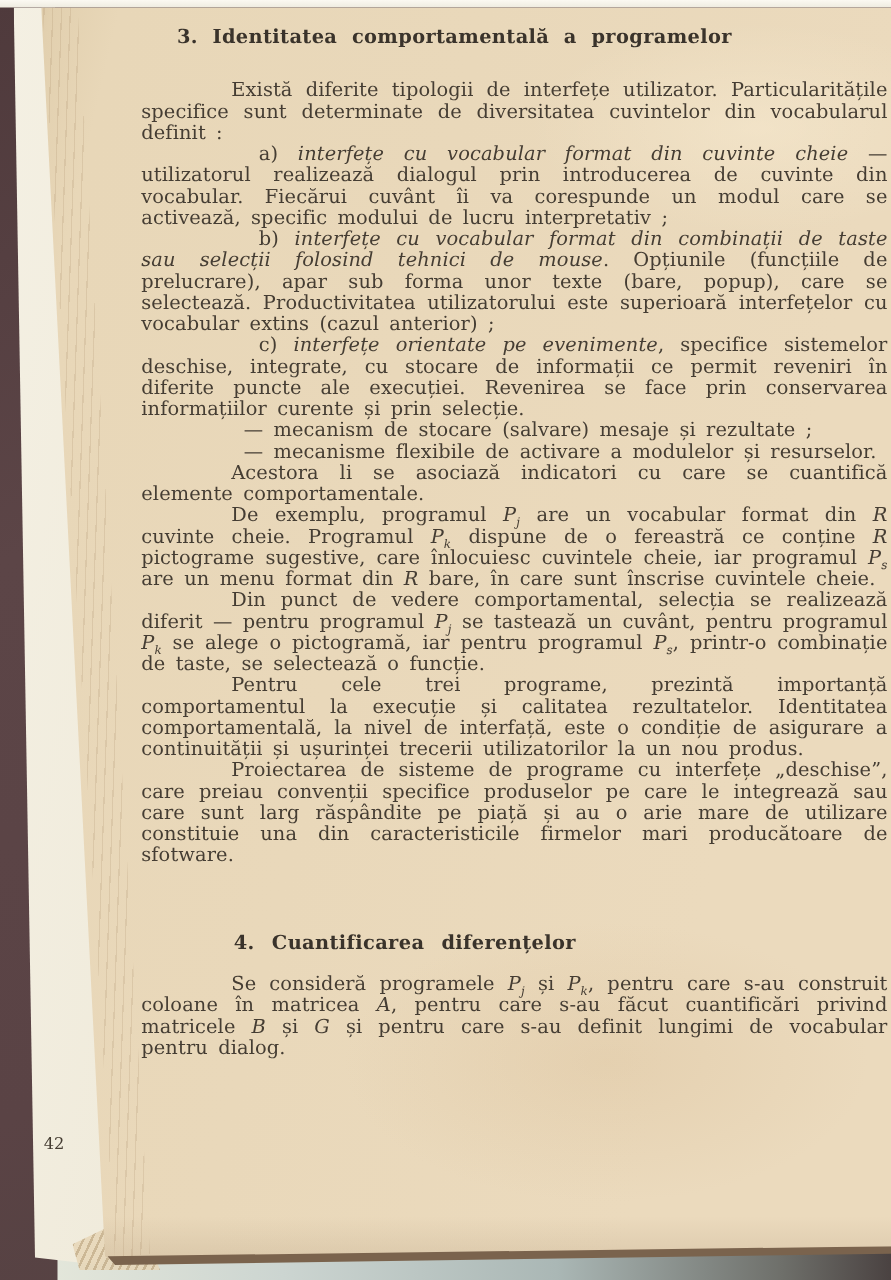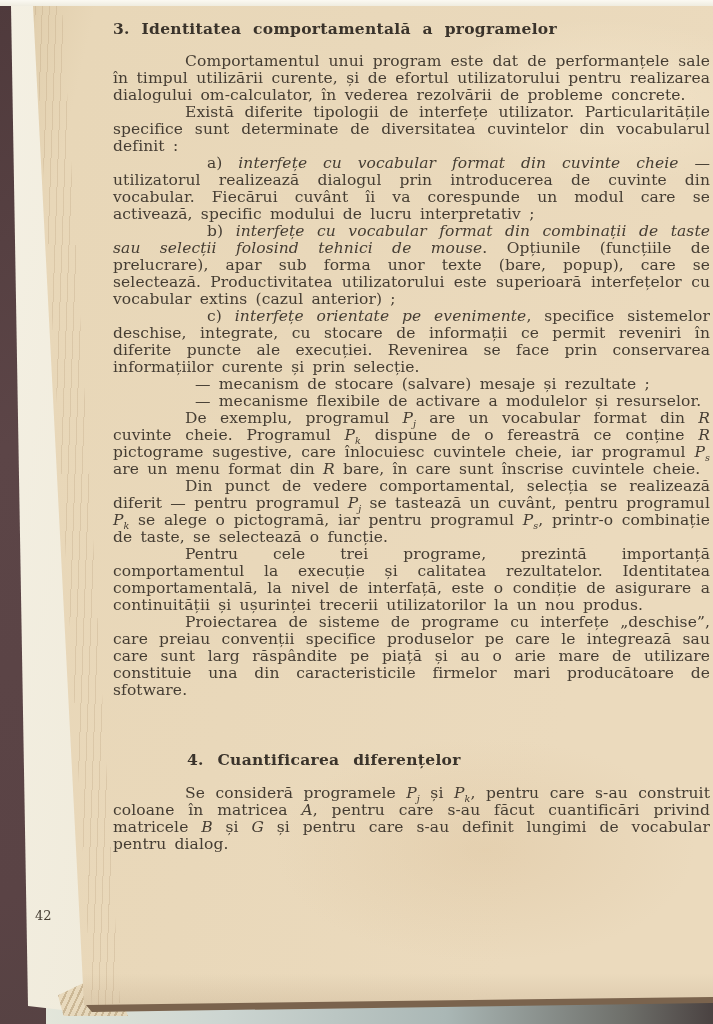--- a/index.html
+++ b/index.html
@@ -54,21 +54,21 @@
   .page-content{
     position:absolute;left:113px;top:20px;width:597px;
     color:#453d33;
     font-size:15.5px;line-height:17px;
     letter-spacing:.1px;word-spacing:3.2px;
   }
   .heading{
     font-size:15.5px;font-weight:bold;color:#3a332b;
     margin:0;line-height:18px;letter-spacing:.3px;word-spacing:6px;
   }
-  .heading.centered{padding-right:96px;margin-bottom:15px;}
+  .heading.centered{text-align:center;padding-right:96px;margin-bottom:26px;}
   .heading.indented{text-align:left;text-indent:74px;margin-top:52px;margin-bottom:16px;word-spacing:8px;}
   .para{margin:0;text-align:justify;}
   .indent-normal{text-indent:72px;}
   .indent-deep{text-indent:94px;}
   .indent-dash{text-indent:82px;}
   .it{font-style:italic;}
   sub{font-size:.62em;line-height:0;font-style:italic;}
   .page-number{
     position:absolute;left:35px;top:908px;
     font-size:13px;color:#453d33;
@@ -81,27 +81,27 @@
 <div class="under-strip"></div>
 <div class="top-strip"></div>
 <div class="page-stack"></div>
 <div class="corner-steps"></div>
 <div class="book-page"></div>
 <div class="gutter-streaks"></div>
 <div class="page-bottom-edge"></div>
 
 <div class="page-content">
     <h2 class="heading centered">3. Identitatea comportamentală a programelor</h2>
-    <p class="para indent-normal"><span>Comportamentul unui program este dat de performanțele sale în timpul utilizării curente, și de efortul utilizatorului pentru realizarea dialogului om-calculator, în vederea rezolvării de probleme concrete.</span></p>
     <p class="para indent-normal"><span>Există diferite tipologii de interfețe utilizator. Particularitățile specifice sunt determinate de diversitatea cuvintelor din vocabularul definit :</span></p>
     <p class="para indent-deep"><span>a) </span><span class="it">interfețe cu vocabular format din cuvinte cheie</span><span> — utilizatorul realizează dialogul prin introducerea de cuvinte din vocabular. Fiecărui cuvânt îi va corespunde un modul care se activează, specific modului de lucru interpretativ ;</span></p>
     <p class="para indent-deep"><span>b) </span><span class="it">interfețe cu vocabular format din combinații de taste sau selecții folosind tehnici de mouse</span><span>. Opțiunile (funcțiile de prelucrare), apar sub forma unor texte (bare, popup), care se selectează. Productivitatea utilizatorului este superioară interfețelor cu vocabular extins (cazul anterior) ;</span></p>
     <p class="para indent-deep"><span>c) </span><span class="it">interfețe orientate pe evenimente</span><span>, specifice sistemelor deschise, integrate, cu stocare de informații ce permit reveniri în diferite puncte ale execuției. Revenirea se face prin conservarea informațiilor curente și prin selecție.</span></p>
     <p class="para indent-dash"><span>— mecanism de stocare (salvare) mesaje și rezultate ;</span></p>
     <p class="para indent-dash"><span>— mecanisme flexibile de activare a modulelor și resurselor.</span></p>
+    <p class="para indent-normal"><span>Acestora li se asociază indicatori cu care se cuantifică elemente comportamentale.</span></p>
     <p class="para indent-normal"><span>De exemplu, programul </span><span class="it">P</span><sub>j</sub><span> are un vocabular format din </span><span class="it">R</span><span> cuvinte cheie. Programul </span><span class="it">P</span><sub>k</sub><span> dispune de o fereastră ce conține </span><span class="it">R</span><span> pictograme sugestive, care înlocuiesc cuvintele cheie, iar programul </span><span class="it">P</span><sub>s</sub><span> are un menu format din </span><span class="it">R</span><span> bare, în care sunt înscrise cuvintele cheie.</span></p>
     <p class="para indent-normal"><span>Din punct de vedere comportamental, selecția se realizează diferit — pentru programul </span><span class="it">P</span><sub>j</sub><span> se tastează un cuvânt, pentru programul </span><span class="it">P</span><sub>k</sub><span> se alege o pictogramă, iar pentru programul </span><span class="it">P</span><sub>s</sub><span>, printr-o combinație de taste, se selectează o funcție.</span></p>
     <p class="para indent-normal"><span>Pentru cele trei programe, prezintă importanță comportamentul la execuție și calitatea rezultatelor. Identitatea comportamentală, la nivel de interfață, este o condiție de asigurare a continuității și ușurinței trecerii utilizatorilor la un nou produs.</span></p>
     <p class="para indent-normal"><span>Proiectarea de sisteme de programe cu interfețe „deschise”, care preiau convenții specifice produselor pe care le integrează sau care sunt larg răspândite pe piață și au o arie mare de utilizare constituie una din caracteristicile firmelor mari producătoare de sfotware.</span></p>
     <h2 class="heading indented">4. Cuantificarea diferențelor</h2>
     <p class="para indent-normal"><span>Se consideră programele </span><span class="it">P</span><sub>j</sub><span> și </span><span class="it">P</span><sub>k</sub><span>, pentru care s-au construit coloane în matricea </span><span class="it">A</span><span>, pentru care s-au făcut cuantificări privind matricele </span><span class="it">B</span><span> și </span><span class="it">G</span><span> și pentru care s-au definit lungimi de vocabular pentru dialog.</span></p>
   </div>
 <div class="page-number">42</div>
 
 </body></html>

